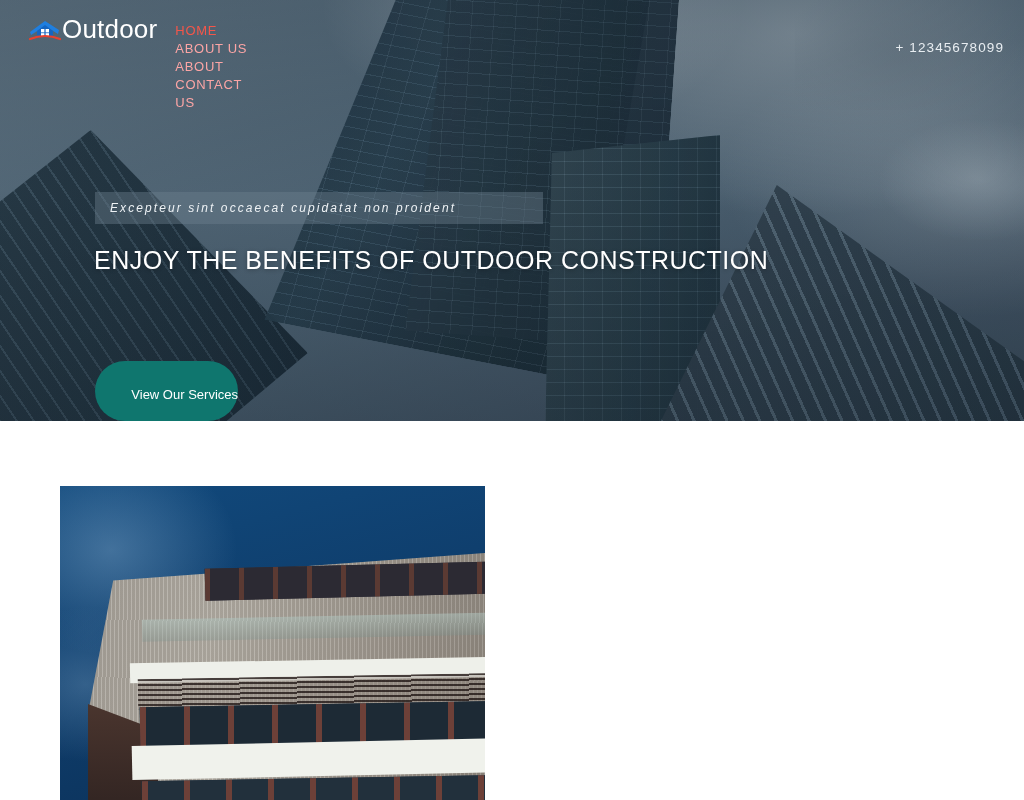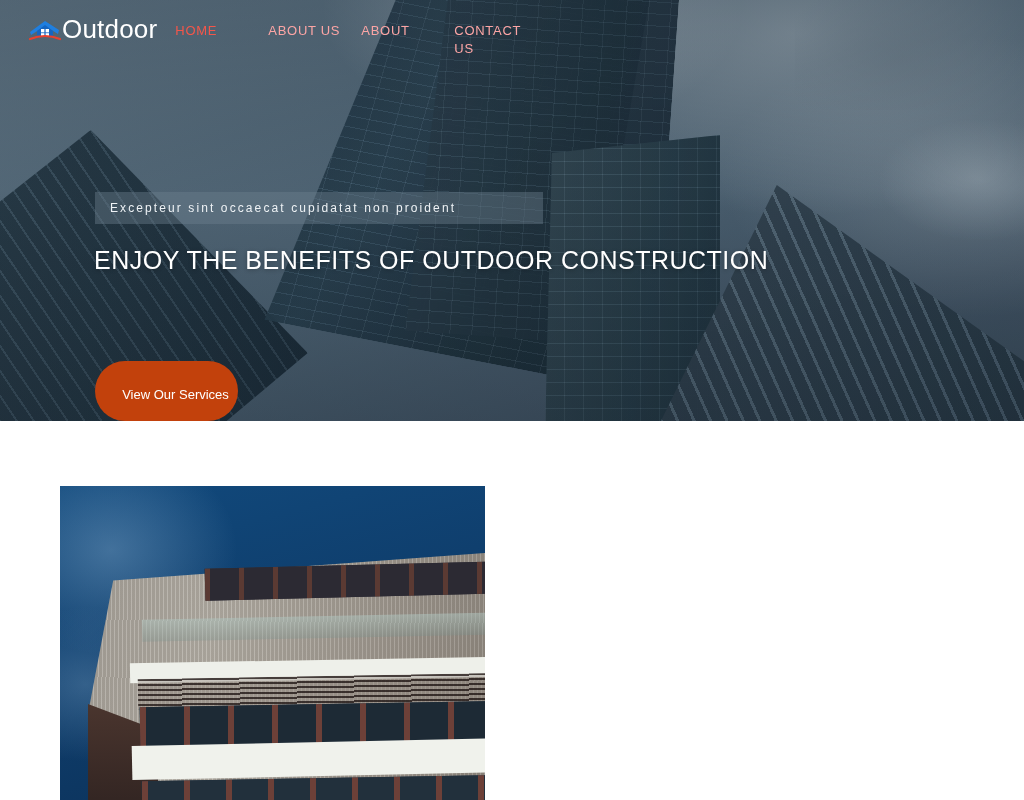--- a/index.html
+++ b/index.html
@@ -113,21 +113,21 @@
     display:flex; align-items:flex-start;
     padding:14px 20px 0 28px;
     z-index:9;
   }
   .brand { display:flex; align-items:flex-end; flex-shrink:0; }
   .logo-mark { width:34px; height:26px; position:relative; }
   .brand-name {
     color:#ffffff; font-size:26px; font-weight:400; letter-spacing:.2px;
     line-height:30px; white-space:nowrap;
   }
-  .nav-links { display:flex; align-items:flex-start; margin-left:18px; padding-top:8px; }
+  .nav-links { display:flex; align-items:flex-start; margin-left:18px; padding-top:8px;flex-direction:column; }
   .nav-link {
     color:#fca5a5; font-size:13px; letter-spacing:.7px;
     line-height:18px; text-decoration:none; cursor:pointer;
     width:74px; margin-right:19px;
   }
   .nav-link.active { color:#f4564a; }
   .nav-phone {
     margin-left:auto; color:#e8edf1; font-size:13.5px; letter-spacing:1.1px;
     white-space:nowrap; padding-top:26px;
   }
@@ -139,36 +139,36 @@
 
   
   .hero-content { position:absolute; left:0; top:0; width:1024px; z-index:8; }
   .hero-eyebrow-wrap {
     position:absolute; left:95px; top:192px;
     width:448px; height:32px;
     background:rgba(110,128,142,.42);
     display:flex; align-items:center; padding-left:15px;
   }
   .hero-eyebrow {
-    color:#eef2f5; font-size:12px; letter-spacing:2.1px; white-space:nowrap;
+    color:#eef2f5; font-size:12px; letter-spacing:2.1px; white-space:nowrap;font-style:italic;
   }
   .hero-title {
     position:absolute; left:94px; top:238px; width:800px;
     color:#ffffff; font-size:25px; font-weight:400;
     letter-spacing:.5px; line-height:45px;
     text-shadow:0 1px 4px rgba(0,0,0,.28);
   }
   .hero-btn {
     position:absolute; left:95px; top:361px;
     width:143px; height:60px;
-    background:#c2410c;
+    background:#0f766e;
     border:none; border-radius:40px;
     color:#ffffff; font-size:13px; line-height:22px;
     font-family:"Liberation Sans", sans-serif;
-    text-align:center; padding:8px 0 0 18px;
+    text-align:right; padding:8px 0 0 18px;
     cursor:pointer;
   }
 
   
   .about {
     position:relative; width:1024px; height:379px; background:#ffffff;
   }
   .about-photo {
     position:absolute; left:60px; top:65px;
     width:425px; height:320px;
@@ -274,20 +274,21 @@
       <span class="brand-name">Outdoor</span>
     </div>
 
     <div class="nav-links">
       <a class="nav-link active" href="#">HOME</a>
       <a class="nav-link" href="#">ABOUT US</a>
       <a class="nav-link" href="#">ABOUT</a>
       <a class="nav-link" href="#">CONTACT US</a>
     </div>
 
+    <div class="nav-phone">+ 12345678099</div>
   </nav>
 
   <div class="hero-content">
     <div class="hero-eyebrow-wrap">
       <span class="hero-eyebrow">Excepteur sint occaecat cupidatat non proident</span>
     </div>
     <h1 class="hero-title">ENJOY THE BENEFITS OF OUTDOOR CONSTRUCTION</h1>
     <button class="hero-btn">View Our Services</button>
   </div>
 </section>

